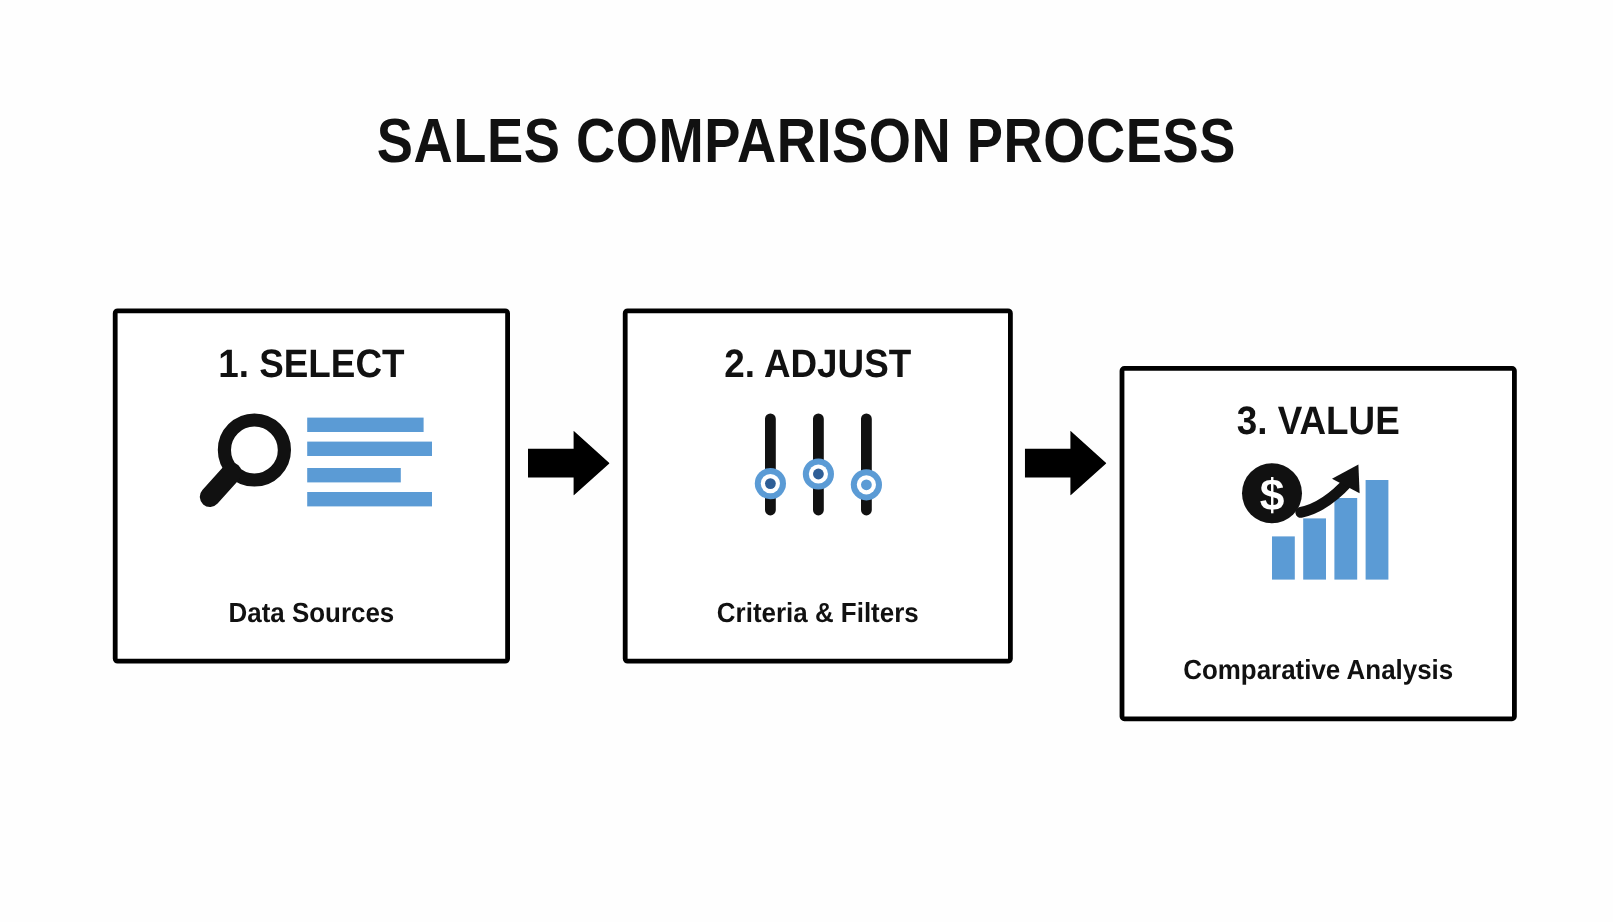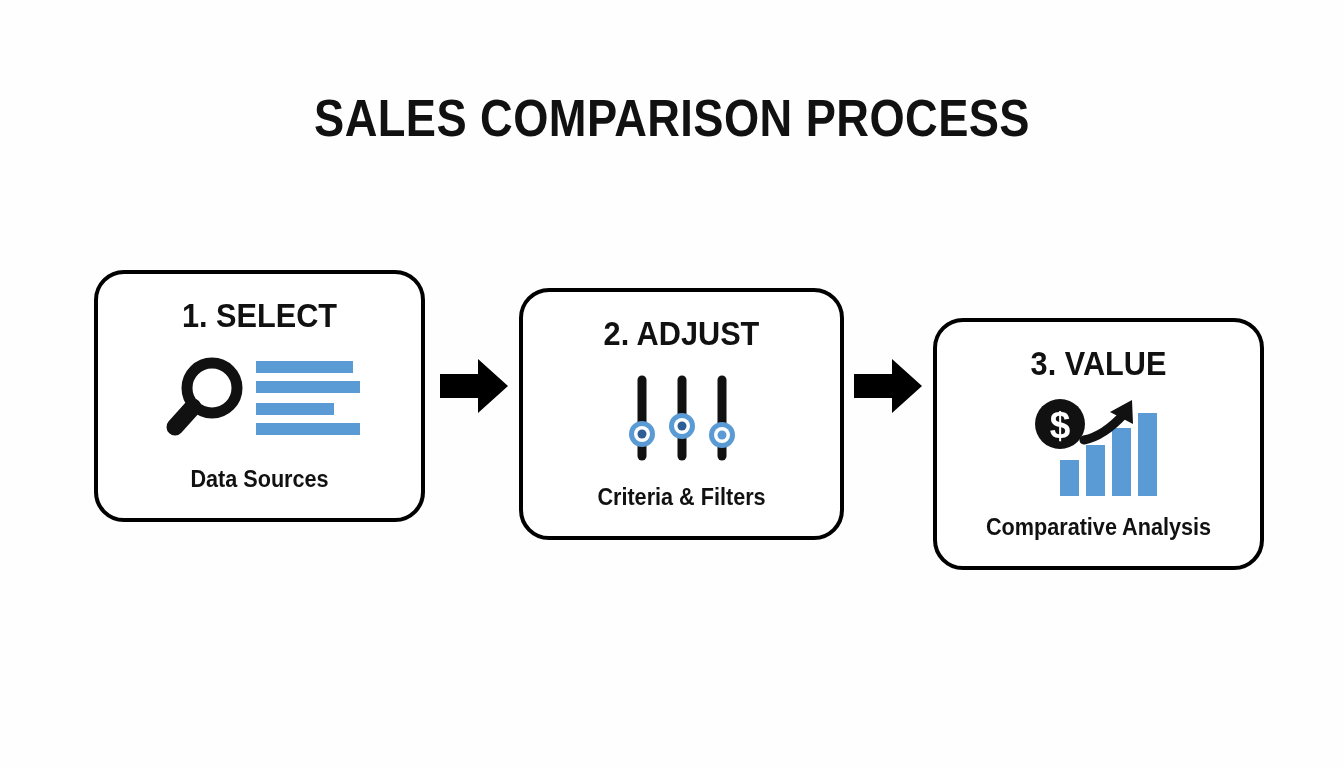--- a/index.html
+++ b/index.html
@@ -38,30 +38,30 @@
   #flow-row {
     position: absolute;
     top: 257px;
     left: 94px;
     width: 1170px;
     height: 252px;
   }
 
   .card {
     position: absolute;
-    top: 13px;
+    top: 0;
     width: 331px;
-    height: 252px;
+    height: 296px;
     box-sizing: border-box;
     border: 4px solid #000000;
-    border-radius: 30px;
+    border-radius: 4px;
     background: #ffffff;
   }
   .card.card-1 { left: 0px; }
-  .card.card-2 { left: 425px; width: 325px; margin-top: 18px; }
+  .card.card-2 { left: 425px; width: 325px; }
   .card.card-3 { left: 839px; width: 331px; margin-top: 48px; }
 
   .card-heading {
     position: absolute;
     top: 23px;
     left: 0;
     width: 100%;
     text-align: center;
     font-weight: bold;
     font-size: 33px;

